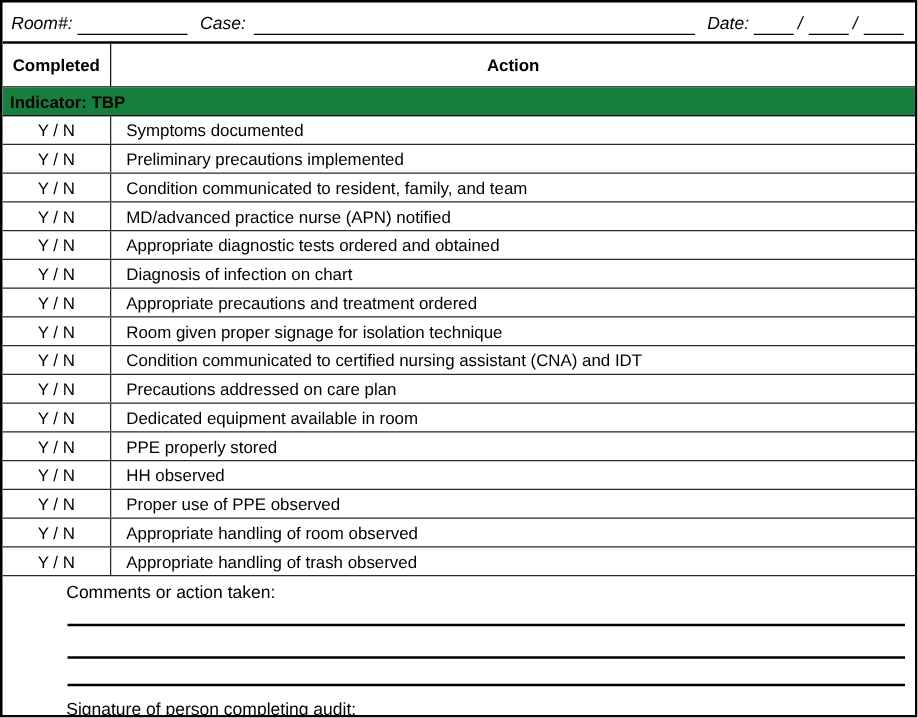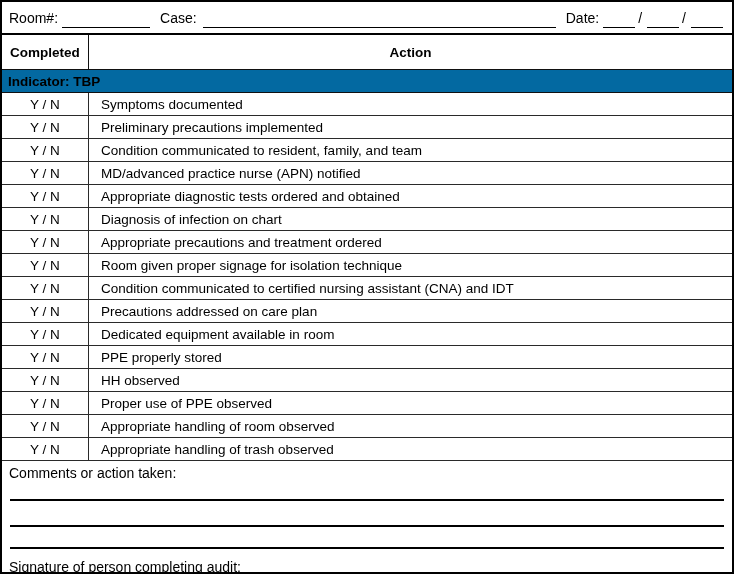--- a/index.html
+++ b/index.html
@@ -20,20 +20,21 @@
   }
   
   .topbar {
     box-sizing: border-box;
     height: 33px;
     display: flex;
     align-items: center;
     padding: 0 7px;
     border-bottom: 2px solid #000000;
     font-size: 14px;
+    font-style: italic;
   }
   .field-label { white-space: nowrap; }
   .blank {
     display: inline-block;
     border-bottom: 1.6px solid #000000;
     height: 15px;
     align-self: flex-end;
     margin-bottom: 5px;
   }
   .blank-room { width: 88px; margin-left: 4px; margin-right: 10px; }
@@ -82,20 +83,21 @@
     border-bottom: 1.6px solid #2a2a2a;
     font-size: 13.5px;
   }
   .trow .col-completed { border-right: 1.6px solid #2a2a2a; }
   .trow .col-action { padding-left: 12px; justify-content: flex-start; }
   
   .comments {
     box-sizing: border-box;
     padding: 3px 7px 0 7px;
     font-size: 14px;
+    margin-left: 44px;
   }
   .comments-label { height: 19px; line-height: 19px; }
   .rule {
     border-bottom: 2px solid #000000;
     margin: 0 1px;
   }
   .rule-1 { height: 16px; }
   .rule-2 { height: 24px; }
   .rule-3 { height: 20px; }
   .signature-row {
@@ -129,21 +131,21 @@
     <span class="blank blank-date"></span>
     <span class="date-sep">/</span>
     <span class="blank blank-date"></span>
   </div>
 
   <div class="thead">
     <div class="col-completed">Completed</div>
     <div class="col-action">Action</div>
   </div>
 
-  <div class="indicator-row" style="background: #0369a1;">Indicator: TBP</div>
+  <div class="indicator-row" style="background: #15803d;">Indicator: TBP</div>
 
   <div id="rows-container">
     <div class="trow">
       <div class="col-completed">Y / N</div>
       <div class="col-action">Symptoms documented</div>
     </div>
 
     <div class="trow">
       <div class="col-completed">Y / N</div>
       <div class="col-action">Preliminary precautions implemented</div>

